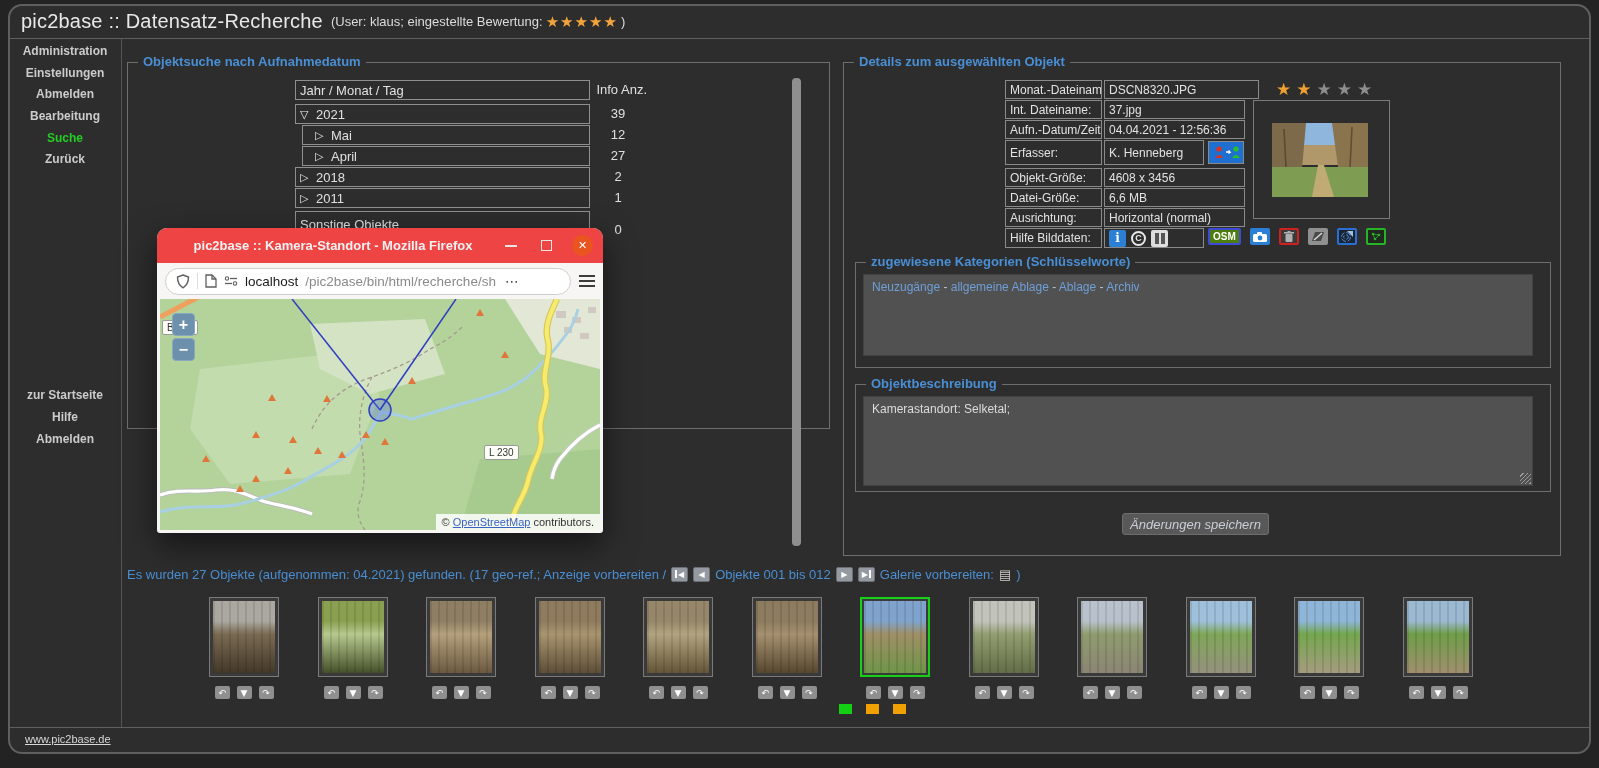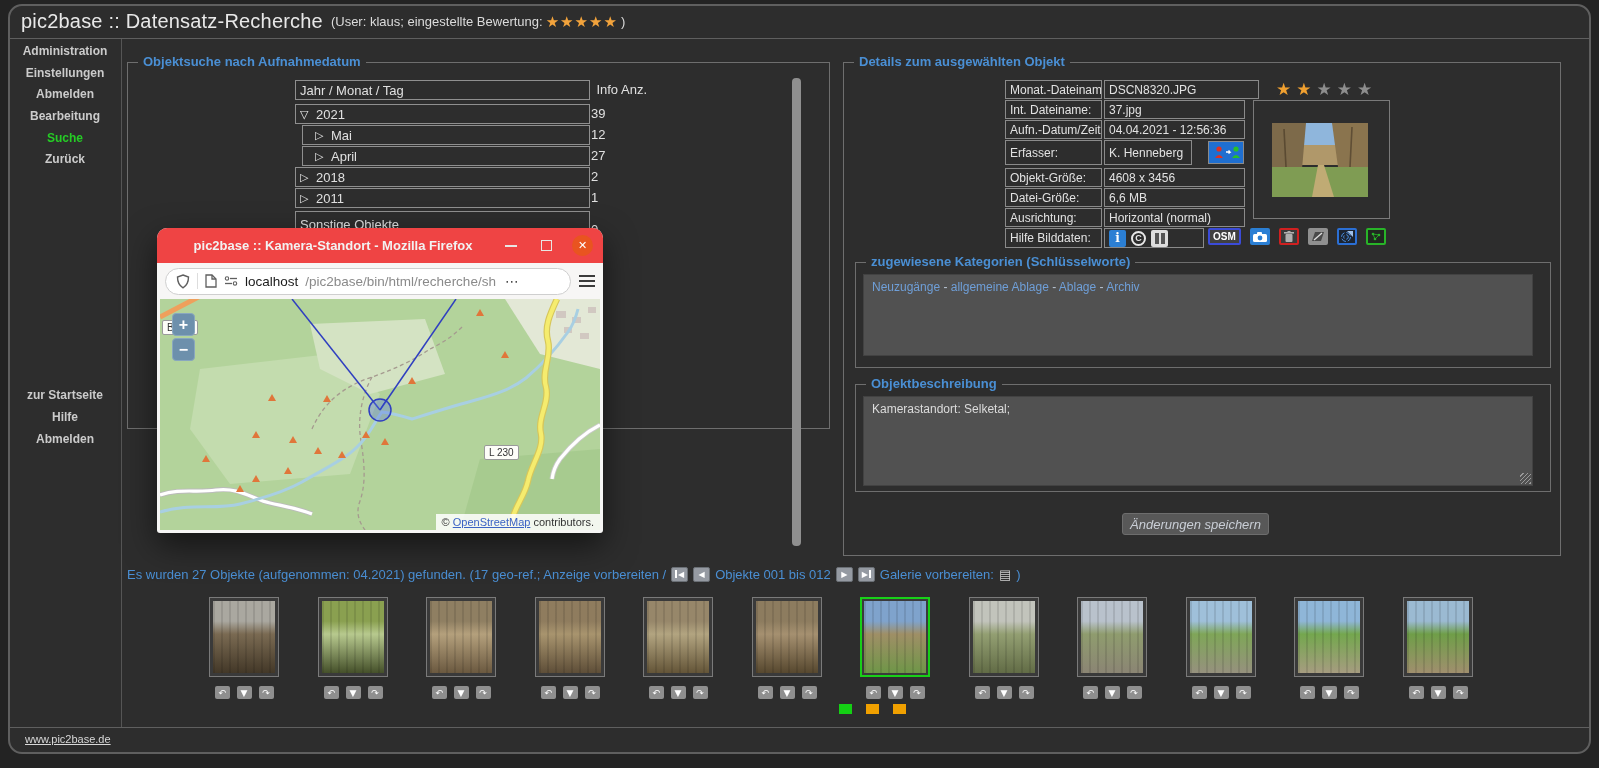--- a/index.html
+++ b/index.html
@@ -25,42 +25,42 @@
   .fs{position:absolute;border:1px solid #6e6e6e;background:transparent;}
   .fs .legend{position:absolute;top:-9px;left:10px;background:#2d2d2d;padding:0 5px;
               color:#4a8fd4;font-weight:bold;font-size:13px;white-space:nowrap;}
 
   
   .tree{position:absolute;left:295px;top:80px;width:353px;font-size:13px;color:#e0e0e0;}
   .t-box{position:absolute;border:1px solid #8f8f8f;height:20px;display:flex;align-items:center;padding-left:4px;}
   .t-head{left:0;top:0;width:295px;}
   .t-row0{left:0;width:295px;}
   .t-row1{left:7px;width:288px;}
-  .t-count{position:absolute;right:3px;width:54px;text-align:left;height:20px;line-height:20px;}
+  .t-count{position:absolute;right:3px;width:54px;text-align:center;height:20px;line-height:20px;}
   .t-counthead{position:absolute;right:1px;top:0;height:20px;line-height:20px;}
   .tri{display:inline-block;width:16px;font-family:"DejaVu Sans",sans-serif;font-size:11px;color:#efefef;}
   .lvl1 .tri{margin-left:8px;}
   .scrollbar{position:absolute;background:#8f8f8f;border-radius:4px;}
 
   
   .d-box{position:absolute;border:1px solid #8a8a8a;height:19px;display:flex;align-items:center;
          padding-left:4px;font-size:12px;color:#e2e2e2;white-space:nowrap;overflow:hidden;}
   .stars-row{position:absolute;font-family:"DejaVu Sans",sans-serif;font-size:17px;letter-spacing:5px;cursor:pointer;}
   .stars-f{color:#f0a030;}
   .stars-e{color:#8d8d8d;}
   .preview-frame{position:absolute;border:1px solid #7a7a7a;}
   .preview-img{position:absolute;overflow:hidden;}
 
   
   .ic{display:inline-flex;align-items:center;justify-content:center;cursor:pointer;}
   .ic-info{width:17px;height:17px;background:#2b7fd4;border-radius:2px;color:#fff;font-weight:bold;font-size:12px;font-family:"DejaVu Serif",serif;}
   .ic-copy{width:15px;height:15px;border:2px solid #e8e8e8;border-radius:50%;color:#e8e8e8;font-size:9px;font-weight:bold;}
   .ic-cols{width:17px;height:17px;background:#dedede;border-radius:2px;gap:2px;}
   .ic-cols i{width:4px;height:11px;background:#555;}
-  .ic-osm{height:17px;padding:0 3px;background:#404040;border:2px solid #3b4bd8;color:#fff;font-weight:bold;font-size:10px;border-radius:2px;}
+  .ic-osm{height:17px;padding:0 3px;background:#4d7c0f;border:2px solid #3b4bd8;color:#fff;font-weight:bold;font-size:10px;border-radius:2px;}
   .ic-sq{width:20px;height:17px;border-radius:2px;}
   .ic-cam{background:#2b7fd4;}
   .ic-trash{background:#3a3a3a;border:2px solid #d02020;}
   .ic-para{background:#909090;}
   .ic-fing{background:#1c2430;border:2px solid #2b6fd4;}
   .ic-geo{background:#202820;border:2px solid #28b428;}
 
   
   .graybox{position:absolute;background:#515151;border:1px solid #424242;font-size:12px;color:#dcdcdc;padding:5px 8px;}
   .cat-link{color:#6f9fd8;cursor:pointer;}
@@ -203,21 +203,21 @@
     <span class="legend">Details zum ausgewählten Objekt</span>
   </div>
 
   <div class="d-box" style="left:1005px;top:80px;width:97px">Monat.-Dateiname:</div>
   <div class="d-box" style="left:1104px;top:80px;width:155px">DSCN8320.JPG</div>
   <div class="d-box" style="left:1005px;top:100px;width:97px">Int. Dateiname:</div>
   <div class="d-box" style="left:1104px;top:100px;width:141px">37.jpg</div>
   <div class="d-box" style="left:1005px;top:120px;width:97px">Aufn.-Datum/Zeit:</div>
   <div class="d-box" style="left:1104px;top:120px;width:141px">04.04.2021 - 12:56:36</div>
   <div class="d-box" style="left:1005px;top:140px;width:97px;height:25px">Erfasser:</div>
-  <div class="d-box" style="left:1104px;top:140px;width:88px;height:25px">K. Henneberg</div>
+  <div class="d-box" style="left:1104px;top:140px;width:100px;height:25px">K. Henneberg</div>
   <div class="d-box" style="left:1208px;top:141px;width:36px;height:23px;background:#1f6fd0;justify-content:center;cursor:pointer">
     <svg width="28" height="15" viewBox="0 0 28 15">
       <circle cx="5" cy="4" r="2.6" fill="#e03020"></circle>
         <path d="M1 13 q4 -6 8 0 z" fill="#e03020"></path>
       <path d="M12 7 l4 0 -1.4 -1.6 M16 7 l-1.4 1.6" stroke="#fff" stroke-width="1.3" fill="none"></path>
       <circle cx="22" cy="4" r="2.6" fill="#28c028"></circle>
         <path d="M18 13 q4 -6 8 0 z" fill="#28c028"></path>
     </svg>
   </div>
   <div class="d-box" style="left:1005px;top:168px;width:97px">Objekt-Größe:</div>

